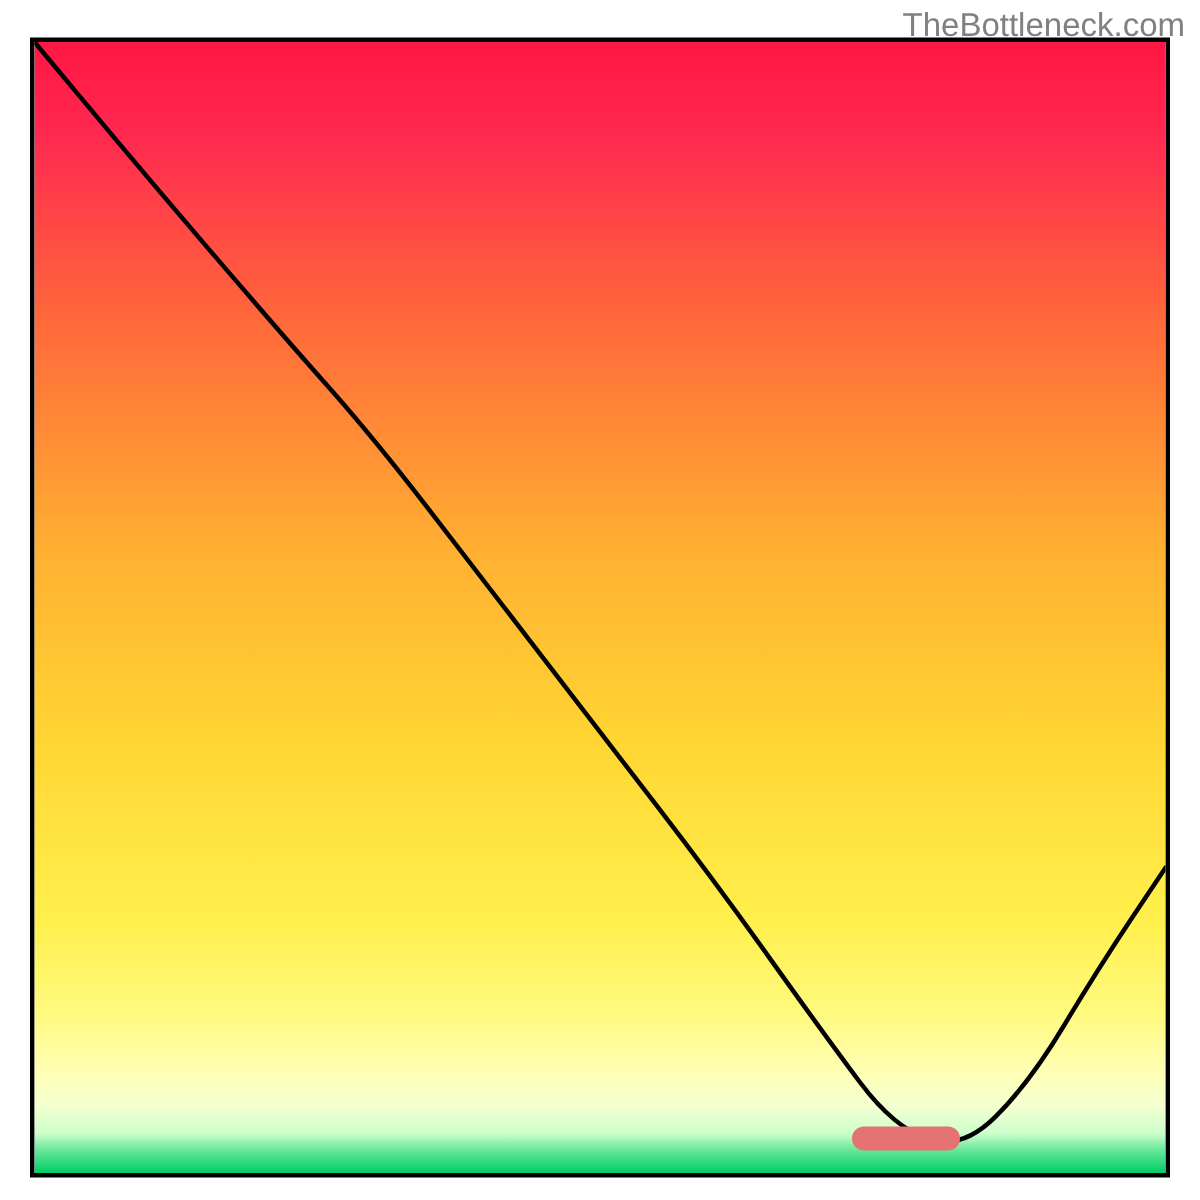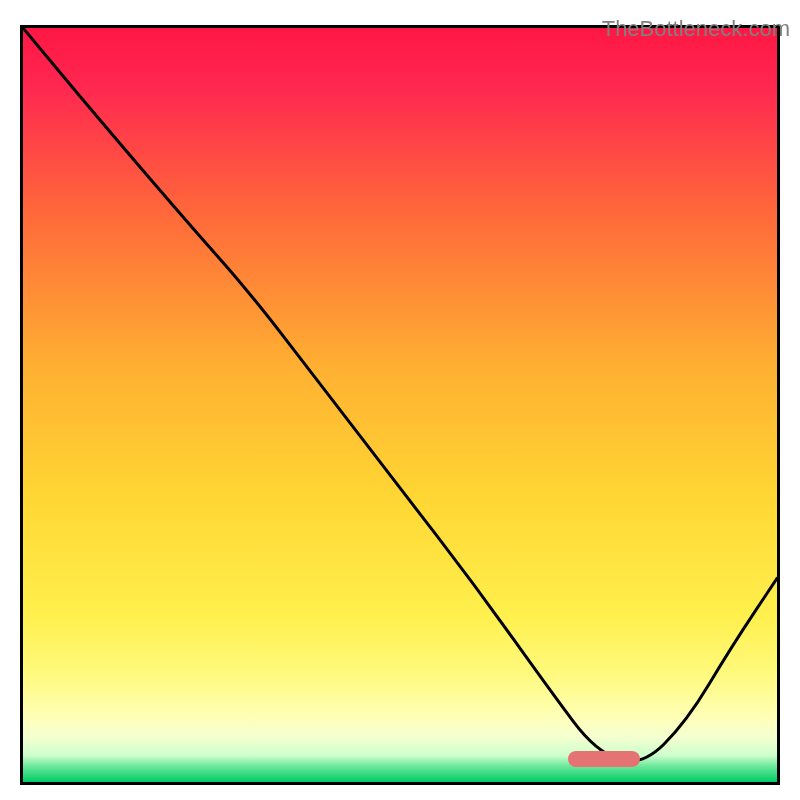--- a/index.html
+++ b/index.html
@@ -6,21 +6,21 @@
     margin: 0;
     padding: 0;
     width: 800px;
     height: 800px;
     background: #ffffff;
     font-family: Arial, sans-serif;
     position: relative;
   }
   .watermark {
     position: absolute;
-    top: 16px;
+    top: 4px;
     right: 10px;
     color: #808080;
     font-size: 22px;
     font-weight: normal;
     z-index: 10;
     text-align: center;
   }
   .plot-outer {
     position: absolute;
     left: 20px;

